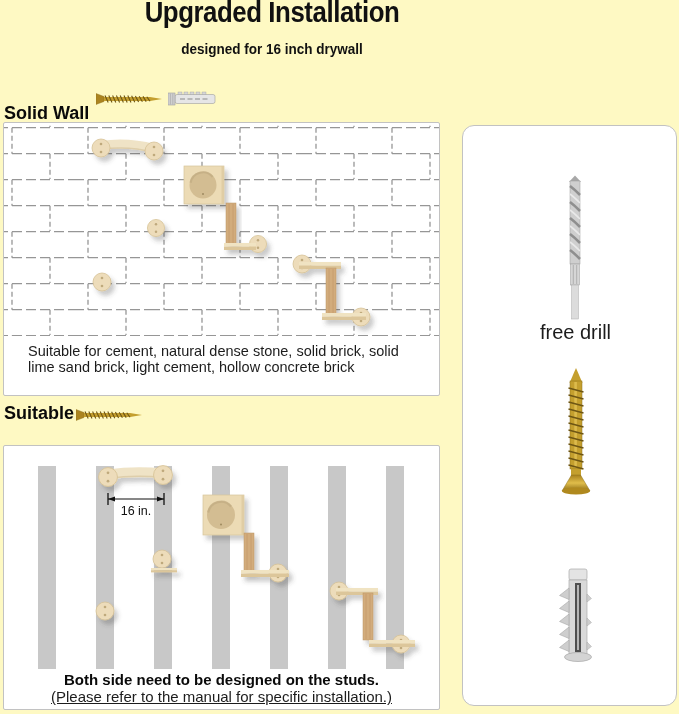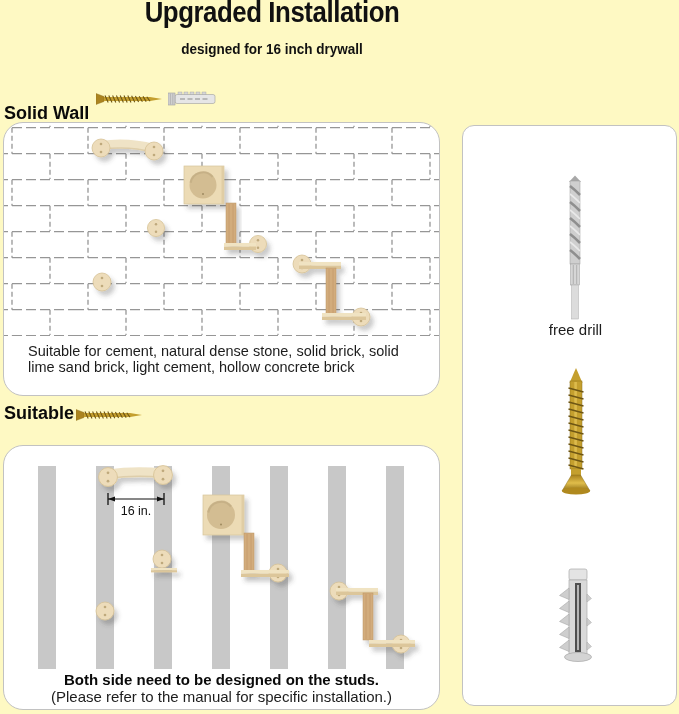--- a/index.html
+++ b/index.html
@@ -3,30 +3,30 @@
 <meta charset="utf-8">
 <style>
   html,body{margin:0;padding:0;background:#fff;}
   .page{position:relative;width:679px;height:714px;background:#fef9c3;overflow:hidden;
         font-family:"Liberation Sans",sans-serif;color:#111;}
   .title{position:absolute;top:-5px;left:0;width:544px;text-align:center;
          font-size:30px;font-weight:bold;letter-spacing:-0.5px;transform:scaleX(.86);}
   .subtitle{position:absolute;top:40px;left:0;width:544px;text-align:center;
          font-size:15px;font-weight:bold;transform:scaleX(.9);}
   .sec-heading{position:absolute;font-size:18px;font-weight:bold;color:#0a0a0a;}
-  .panel{position:absolute;background:#fff;border:1px solid #c2c2c2;border-radius:20px;overflow:hidden;}
+  .panel{position:absolute;background:#fff;border:1px solid #c2c2c2;border-radius:2px;overflow:hidden;}
   .panel svg{position:absolute;top:0;left:0;}
   .cap-brick{position:absolute;left:24px;top:220px;width:400px;font-size:14.5px;
          line-height:16px;color:#1c1c1c;}
   .cap-bold{position:absolute;left:0;top:225px;width:100%;text-align:center;
          font-size:15px;font-weight:bold;color:#0a0a0a;}
   .cap-note{position:absolute;left:0;top:242px;width:100%;text-align:center;
-         font-size:15px;color:#1c1c1c;}
+         font-size:15px;color:#1c1c1c;text-decoration:underline;}
   .drill-label{position:absolute;left:0;top:195px;width:100%;text-align:center;
-         font-size:15px;color:#1c1c1c;text-indent:12px;}
+         font-size:20px;color:#1c1c1c;text-indent:12px;}
   .icon-abs{position:absolute;}
   svg text{font-family:"Liberation Sans",sans-serif;}
 </style>
 </head>
 <body>
 
 <div class="page">
 
   <div class="title">Upgraded Installation</div>
   <div class="subtitle">designed for 16 inch drywall</div>

